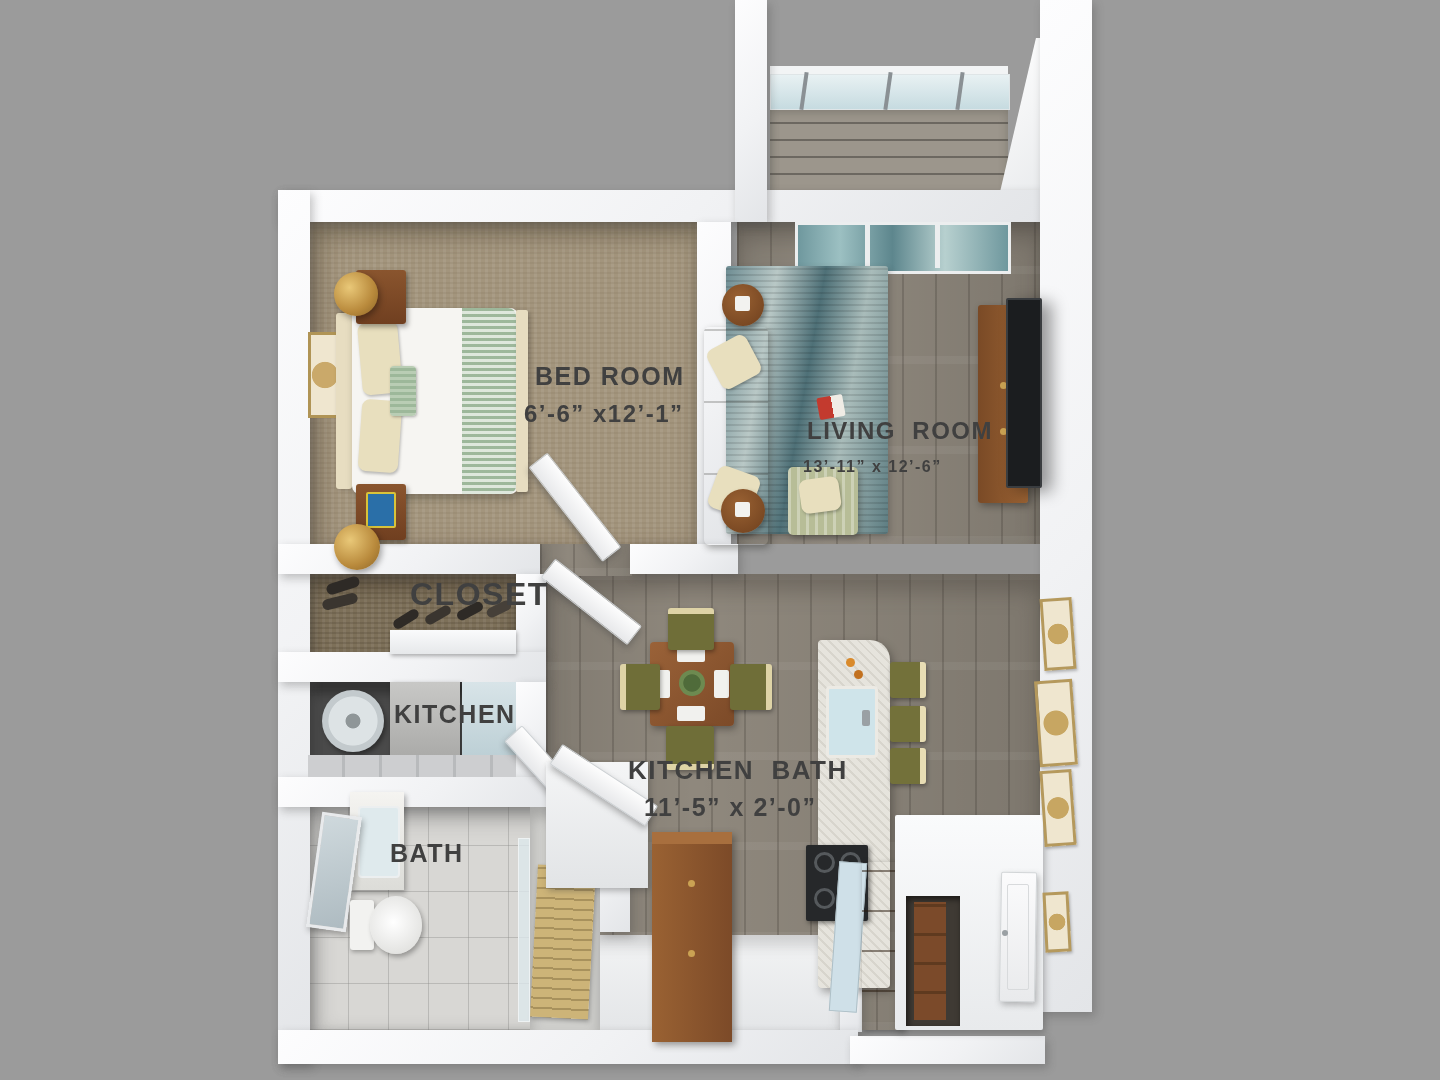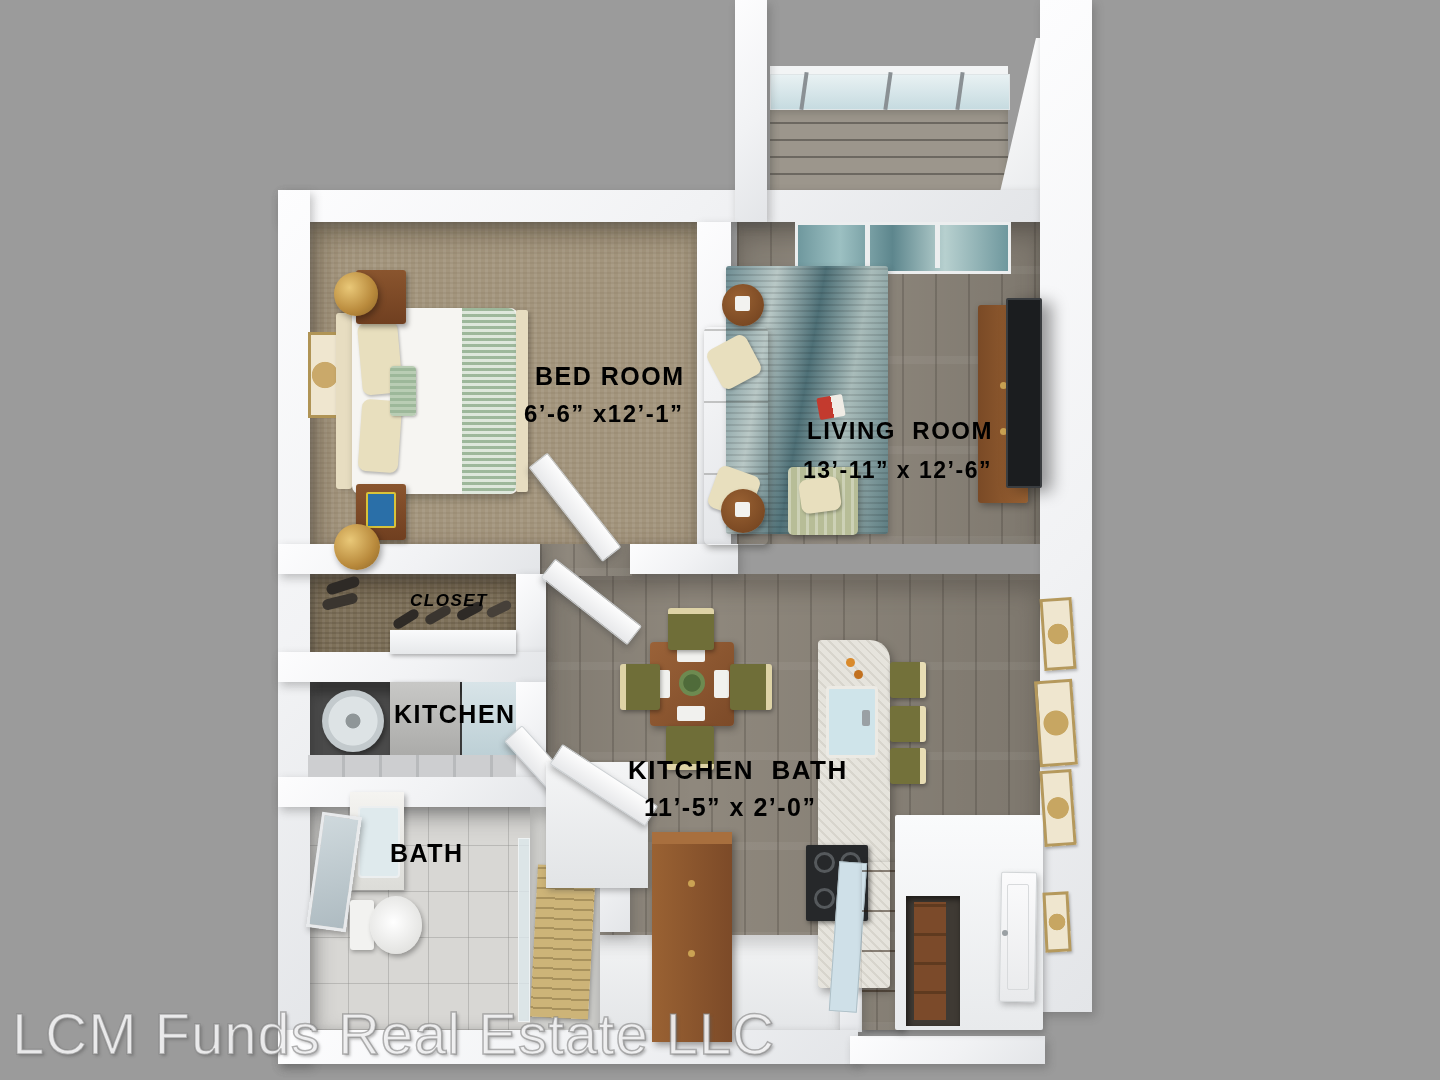--- a/index.html
+++ b/index.html
@@ -27,21 +27,21 @@
     box-shadow:inset 0 6px 10px rgba(60,58,52,.3);}
   .tile{background-color:#d8d7d4;
     background-image:repeating-linear-gradient(0deg,rgba(140,140,138,.4) 0 1px,transparent 1px 46px),
                      repeating-linear-gradient(90deg,rgba(140,140,138,.4) 0 1px,transparent 1px 40px);
     box-shadow:inset 0 14px 18px rgba(90,90,88,.35),inset 14px 0 16px rgba(90,90,88,.2);}
   .whitefloor{background:linear-gradient(180deg,#f2f3f4,#e4e6e8);
     box-shadow:inset 0 10px 14px rgba(100,100,100,.25);}
   .door{position:absolute;background:linear-gradient(180deg,#fdfdfd,#e7e8ea);
         border:1px solid #ccd0d3;border-radius:2px;box-shadow:2px 3px 6px rgba(70,70,70,.4);}
   .pillow{position:absolute;background:#e8dfbe;border-radius:8px;box-shadow:1px 2px 3px rgba(0,0,0,.25);}
-  .label{position:absolute;color:#000000;font-weight:bold;letter-spacing:1.5px;white-space:pre;line-height:1;}
+  .label{position:absolute;color:#404040;font-weight:bold;letter-spacing:1.5px;white-space:pre;line-height:1;}
   .frame{position:absolute;border:3px solid #b5995c;background:
      radial-gradient(circle at 50% 50%,#c7a662 0 28%,#efe6cf 30%);box-shadow:1px 2px 3px rgba(0,0,0,.25);}
   .watermark{position:absolute;left:12px;top:1000px;font-size:58px;letter-spacing:1px;
      color:rgba(242,242,243,.92);-webkit-text-stroke:1.5px rgba(130,130,130,.6);
      text-shadow:2px 2px 3px rgba(90,90,90,.45);}
 </style>
 </head>
 <body>
 
 <div class="stage">
@@ -188,22 +188,21 @@
   <div class="abs" style="left:1002px;top:930px;width:6px;height:6px;border-radius:50%;background:#9aa0a4;"></div>
 
   <div class="frame" style="left:1042px;top:598px;width:26px;height:66px;transform:rotate(-4deg);"></div>
   <div class="frame" style="left:1037px;top:680px;width:32px;height:80px;transform:rotate(-4deg);"></div>
   <div class="frame" style="left:1042px;top:770px;width:26px;height:70px;transform:rotate(-4deg);"></div>
   <div class="frame" style="left:1044px;top:892px;width:20px;height:54px;transform:rotate(-3deg);"></div>
 
   <div class="label" style="left:535px;top:364px;font-size:25px;">BED ROOM</div>
   <div class="label" style="left:524px;top:402px;font-size:24px;">6’-6” x12’-1”</div>
   <div class="label" style="left:807px;top:419px;font-size:24px;">LIVING  ROOM</div>
-  <div class="label" style="left:803px;top:459px;font-size:23px;">13’-11” x 12’-6”</div>
-  <div class="label" style="left:410px;top:592px;font-size:17px;font-style:italic;">CLOSET</div>
+  <div class="label" style="left:803px;top:459px;font-size:16px;">13’-11” x 12’-6”</div>
+  <div class="label" style="left:410px;top:578px;font-size:32px;">CLOSET</div>
   <div class="label" style="left:394px;top:702px;font-size:25px;">KITCHEN</div>
   <div class="label" style="left:628px;top:757px;font-size:26px;">KITCHEN  BATH</div>
   <div class="label" style="left:644px;top:795px;font-size:25px;">11’-5” x 2’-0”</div>
   <div class="label" style="left:390px;top:841px;font-size:25px;">BATH</div>
 
-  <div class="watermark">LCM Funds Real Estate LLC</div>
 
 </div>
 
 </body></html>

